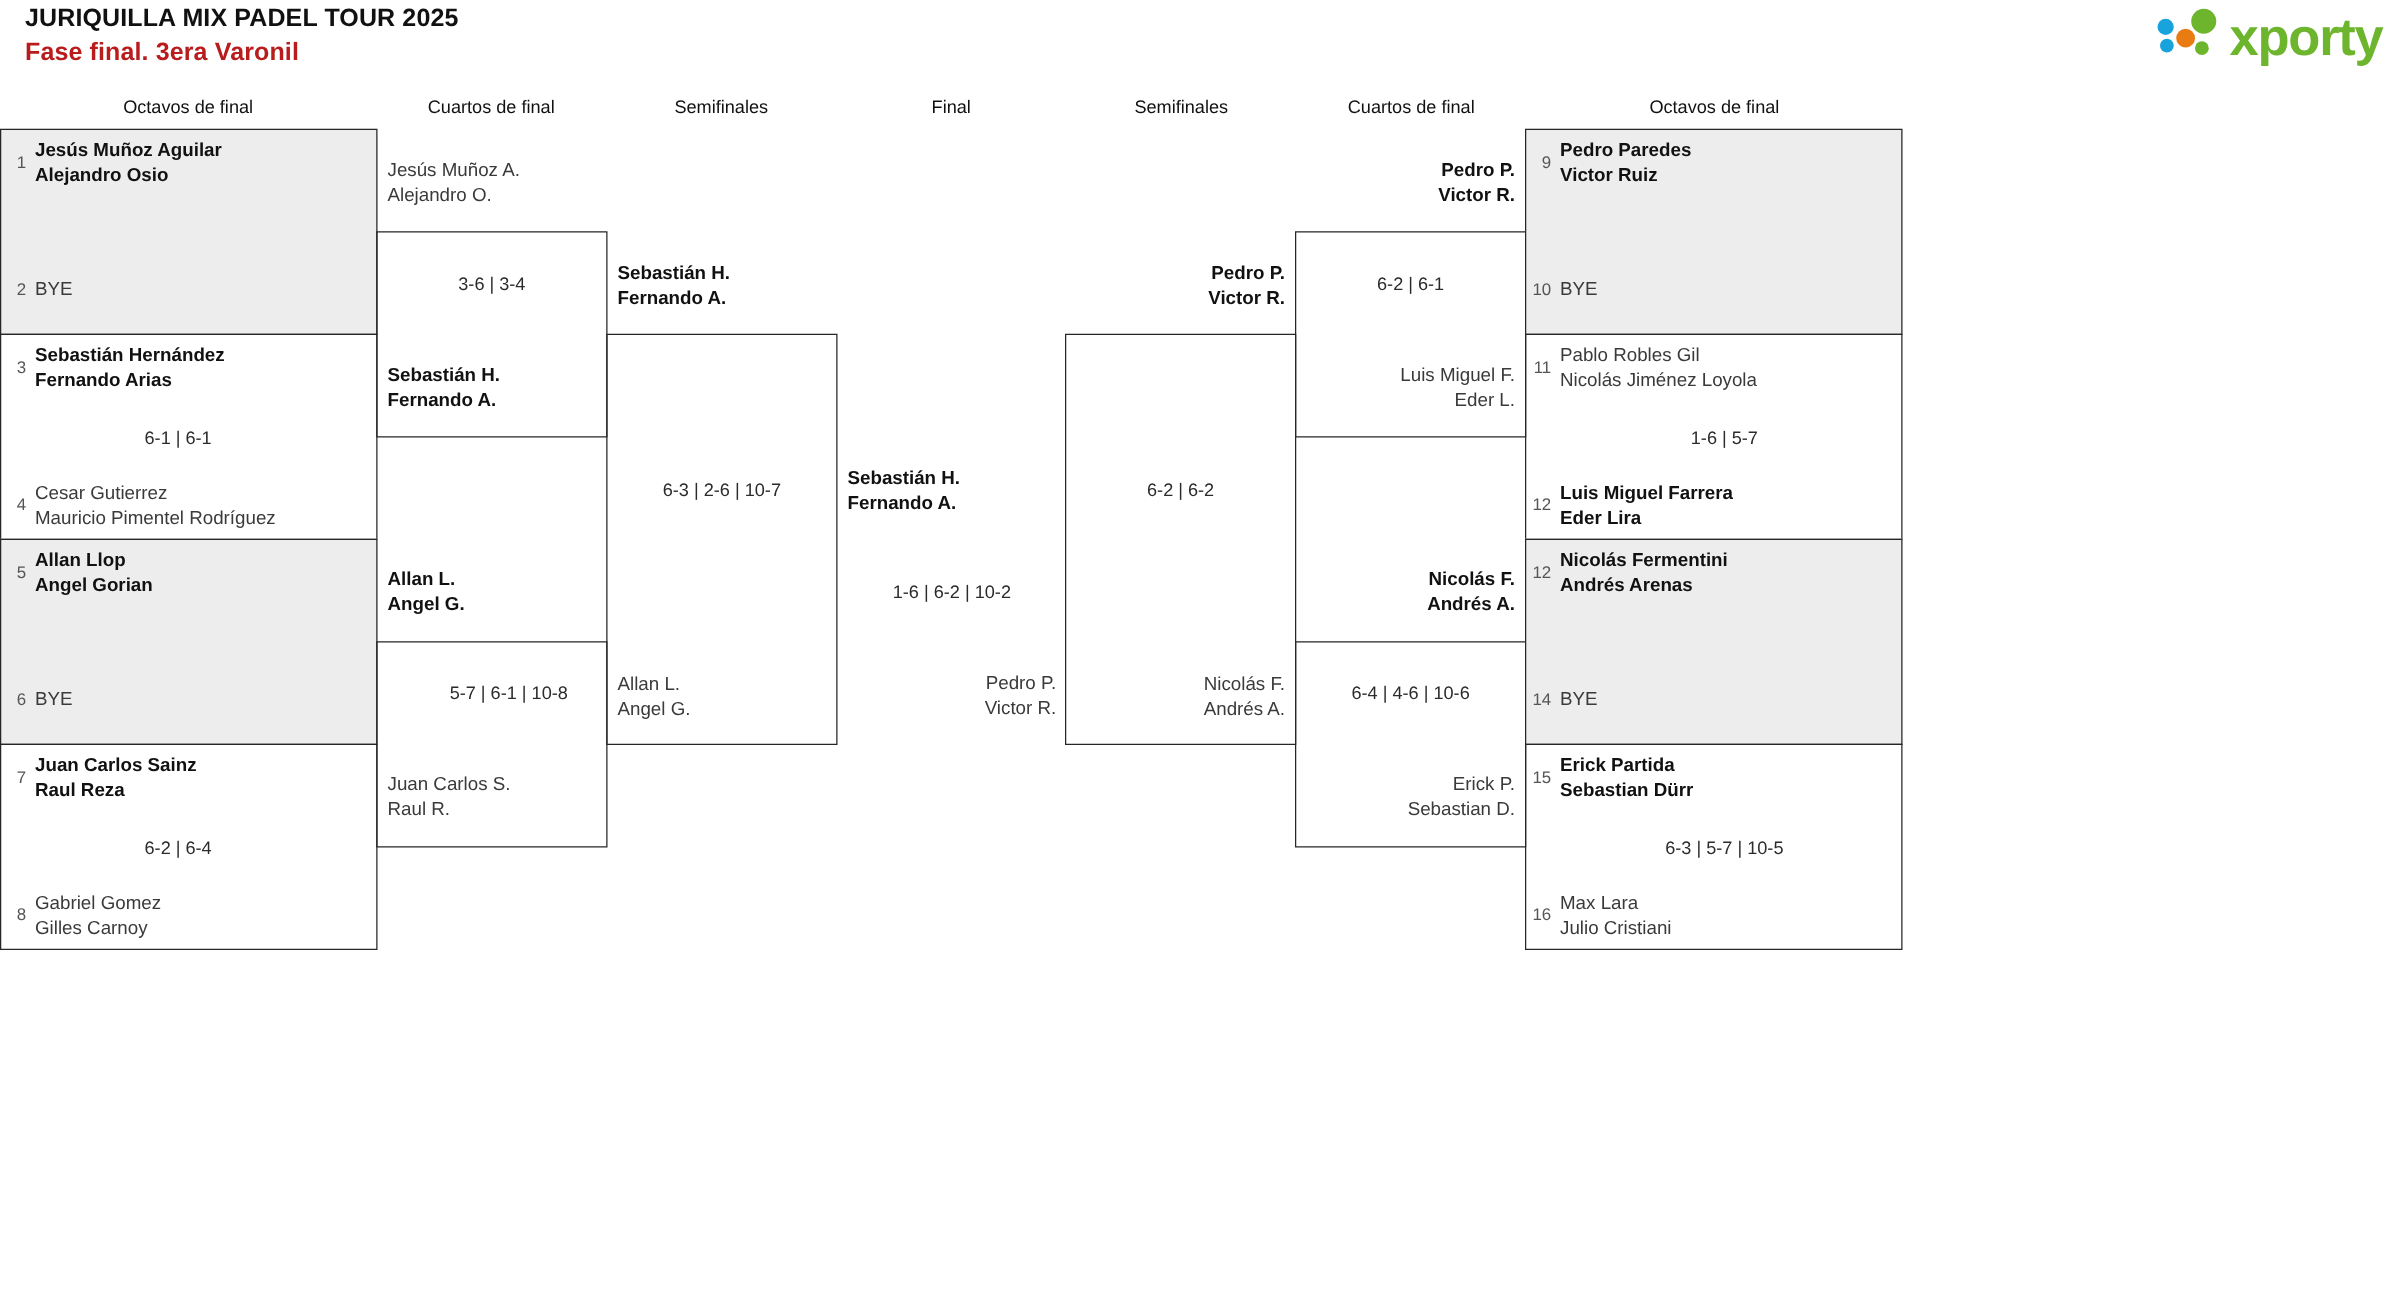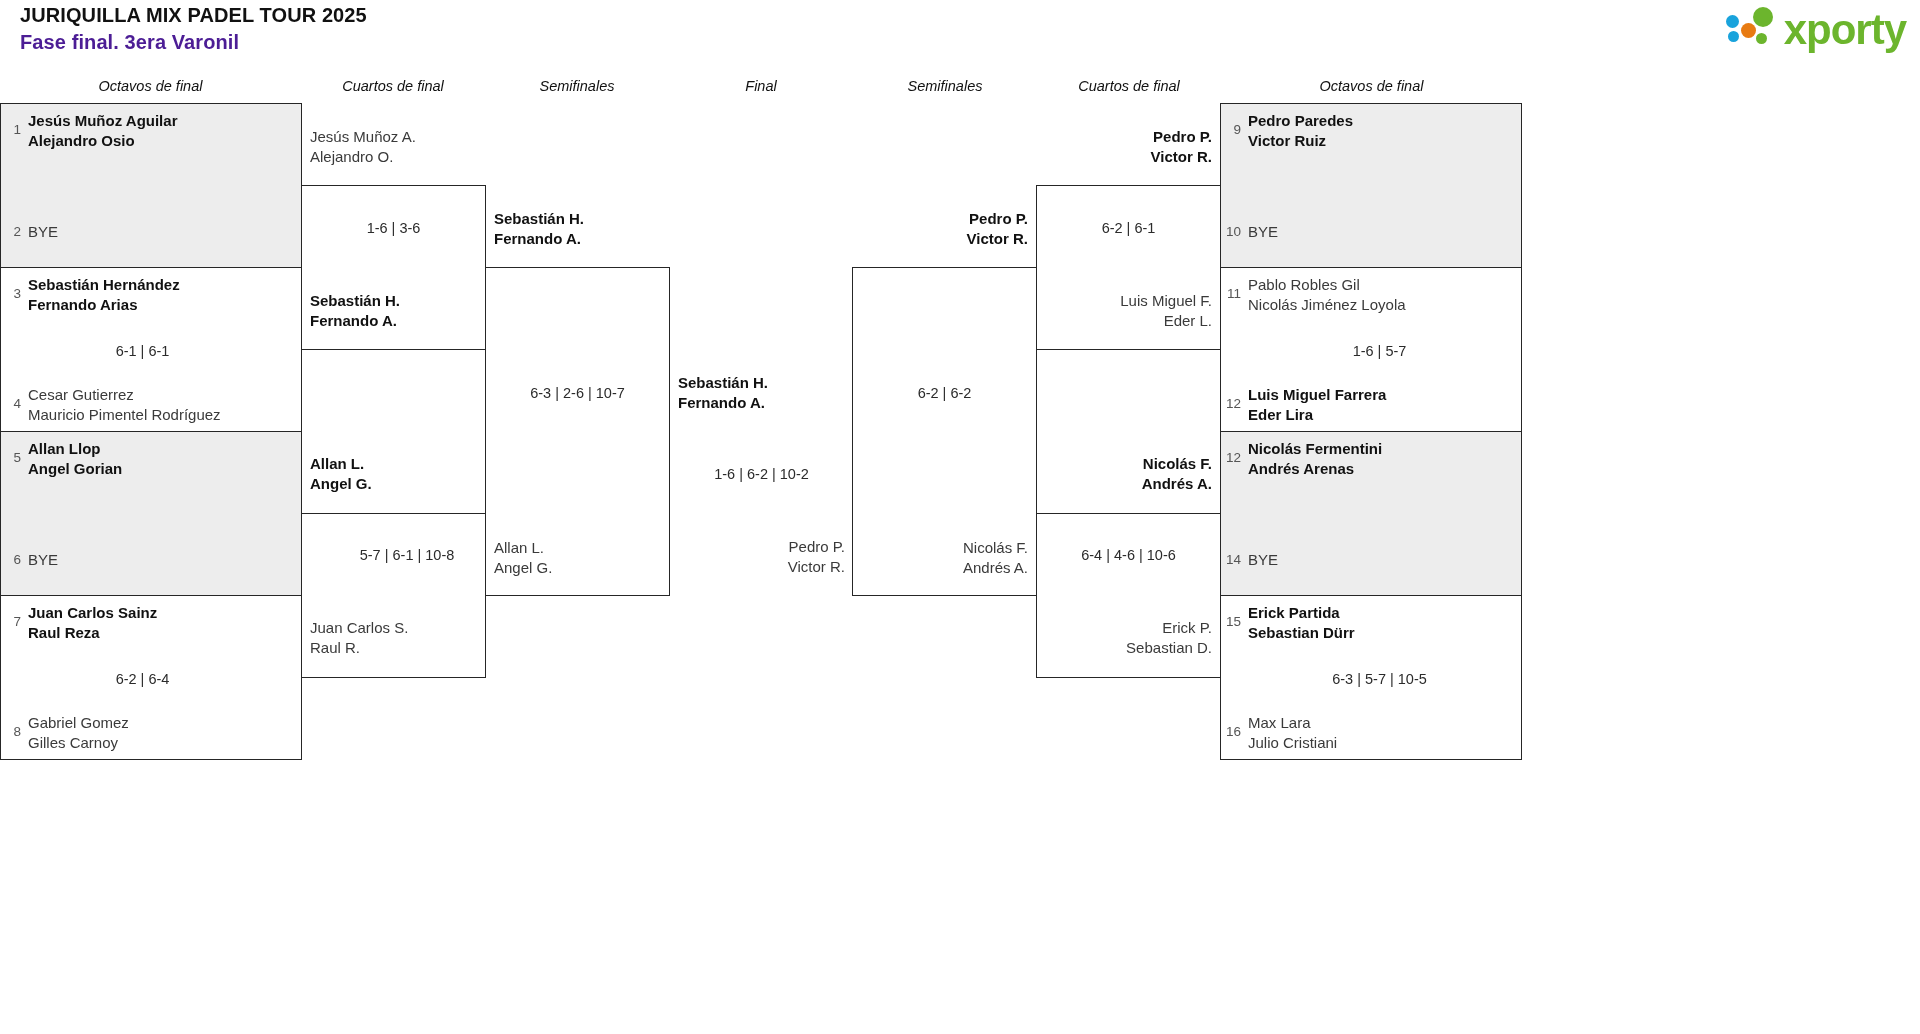--- a/index.html
+++ b/index.html
@@ -2,29 +2,29 @@
 <html><head>
 <meta charset="utf-8">
 <style>
   html,body{margin:0;padding:0;}
   body{width:1920px;height:1034px;background:#fff;font-family:"Liberation Sans",sans-serif;color:#111;overflow:hidden;}
   .page{position:relative;width:1920px;height:1034px;}
 
   
   .title-block{position:absolute;left:20px;top:2px;}
   .title-main{font-size:20px;font-weight:600;letter-spacing:.1px;line-height:27px;color:#111;}
-  .title-sub{font-size:20px;font-weight:600;letter-spacing:.1px;line-height:27px;color:#4c1d95;}
+  .title-sub{font-size:20px;font-weight:600;letter-spacing:.1px;line-height:27px;color:#b91c1c;}
 
   .logo{position:absolute;right:14px;top:6px;display:flex;align-items:center;gap:4px;}
   .logo-mark{position:relative;width:54px;height:48px;}
   .logo-mark i{position:absolute;border-radius:50%;display:block;}
   .logo-word{font-size:42px;font-weight:700;color:#6cb52d;letter-spacing:-1px;line-height:42px;}
 
   
-  .round-head{position:absolute;top:78px;font-size:14.5px;color:#111;text-align:center;font-weight:400;font-style:italic;}
+  .round-head{position:absolute;top:78px;font-size:14.5px;color:#111;text-align:center;font-weight:400;}
 
   
   .bracket{position:absolute;top:103px;left:0;width:1920px;height:660px;}
   .box{position:absolute;box-sizing:border-box;border:1px solid #262626;}
   .box.shaded{background:#ededed;}
 
   
   .pair{position:absolute;box-sizing:border-box;}
   .team{display:flex;align-items:flex-start;gap:7px;line-height:19.5px;}
   .seed{font-size:13.5px;color:#555;min-width:17px;text-align:right;padding-top:9px;flex:none;}
@@ -141,21 +141,21 @@
     </div>
 
     <div class="box" style="left:301px;top:82px;width:185px;height:165px;"></div>
     <div class="box" style="left:301px;top:410px;width:185px;height:165px;"></div>
 
     <div class="pair" style="left:301px;top:18px;width:185px;height:230px;">
       <div class="adv lose" style="left:9px;top:6px;">
         <span class="ln">Jesús Muñoz A.</span>
         <span class="ln">Alejandro O.</span>
       </div>
-      <div class="score" style="left:0;top:99px;width:185px;text-align:center;">1-6 | 3-6</div>
+      <div class="score" style="left:0;top:99px;width:185px;text-align:center;">3-6 | 3-4</div>
       <div class="adv win" style="left:9px;top:170px;">
         <span class="ln">Sebastián H.</span>
         <span class="ln">Fernando A.</span>
       </div>
     </div>
 
     <div class="pair" style="left:301px;top:345px;width:185px;height:230px;">
       <div class="adv win" style="left:9px;top:6px;">
         <span class="ln">Allan L.</span>
         <span class="ln">Angel G.</span>

